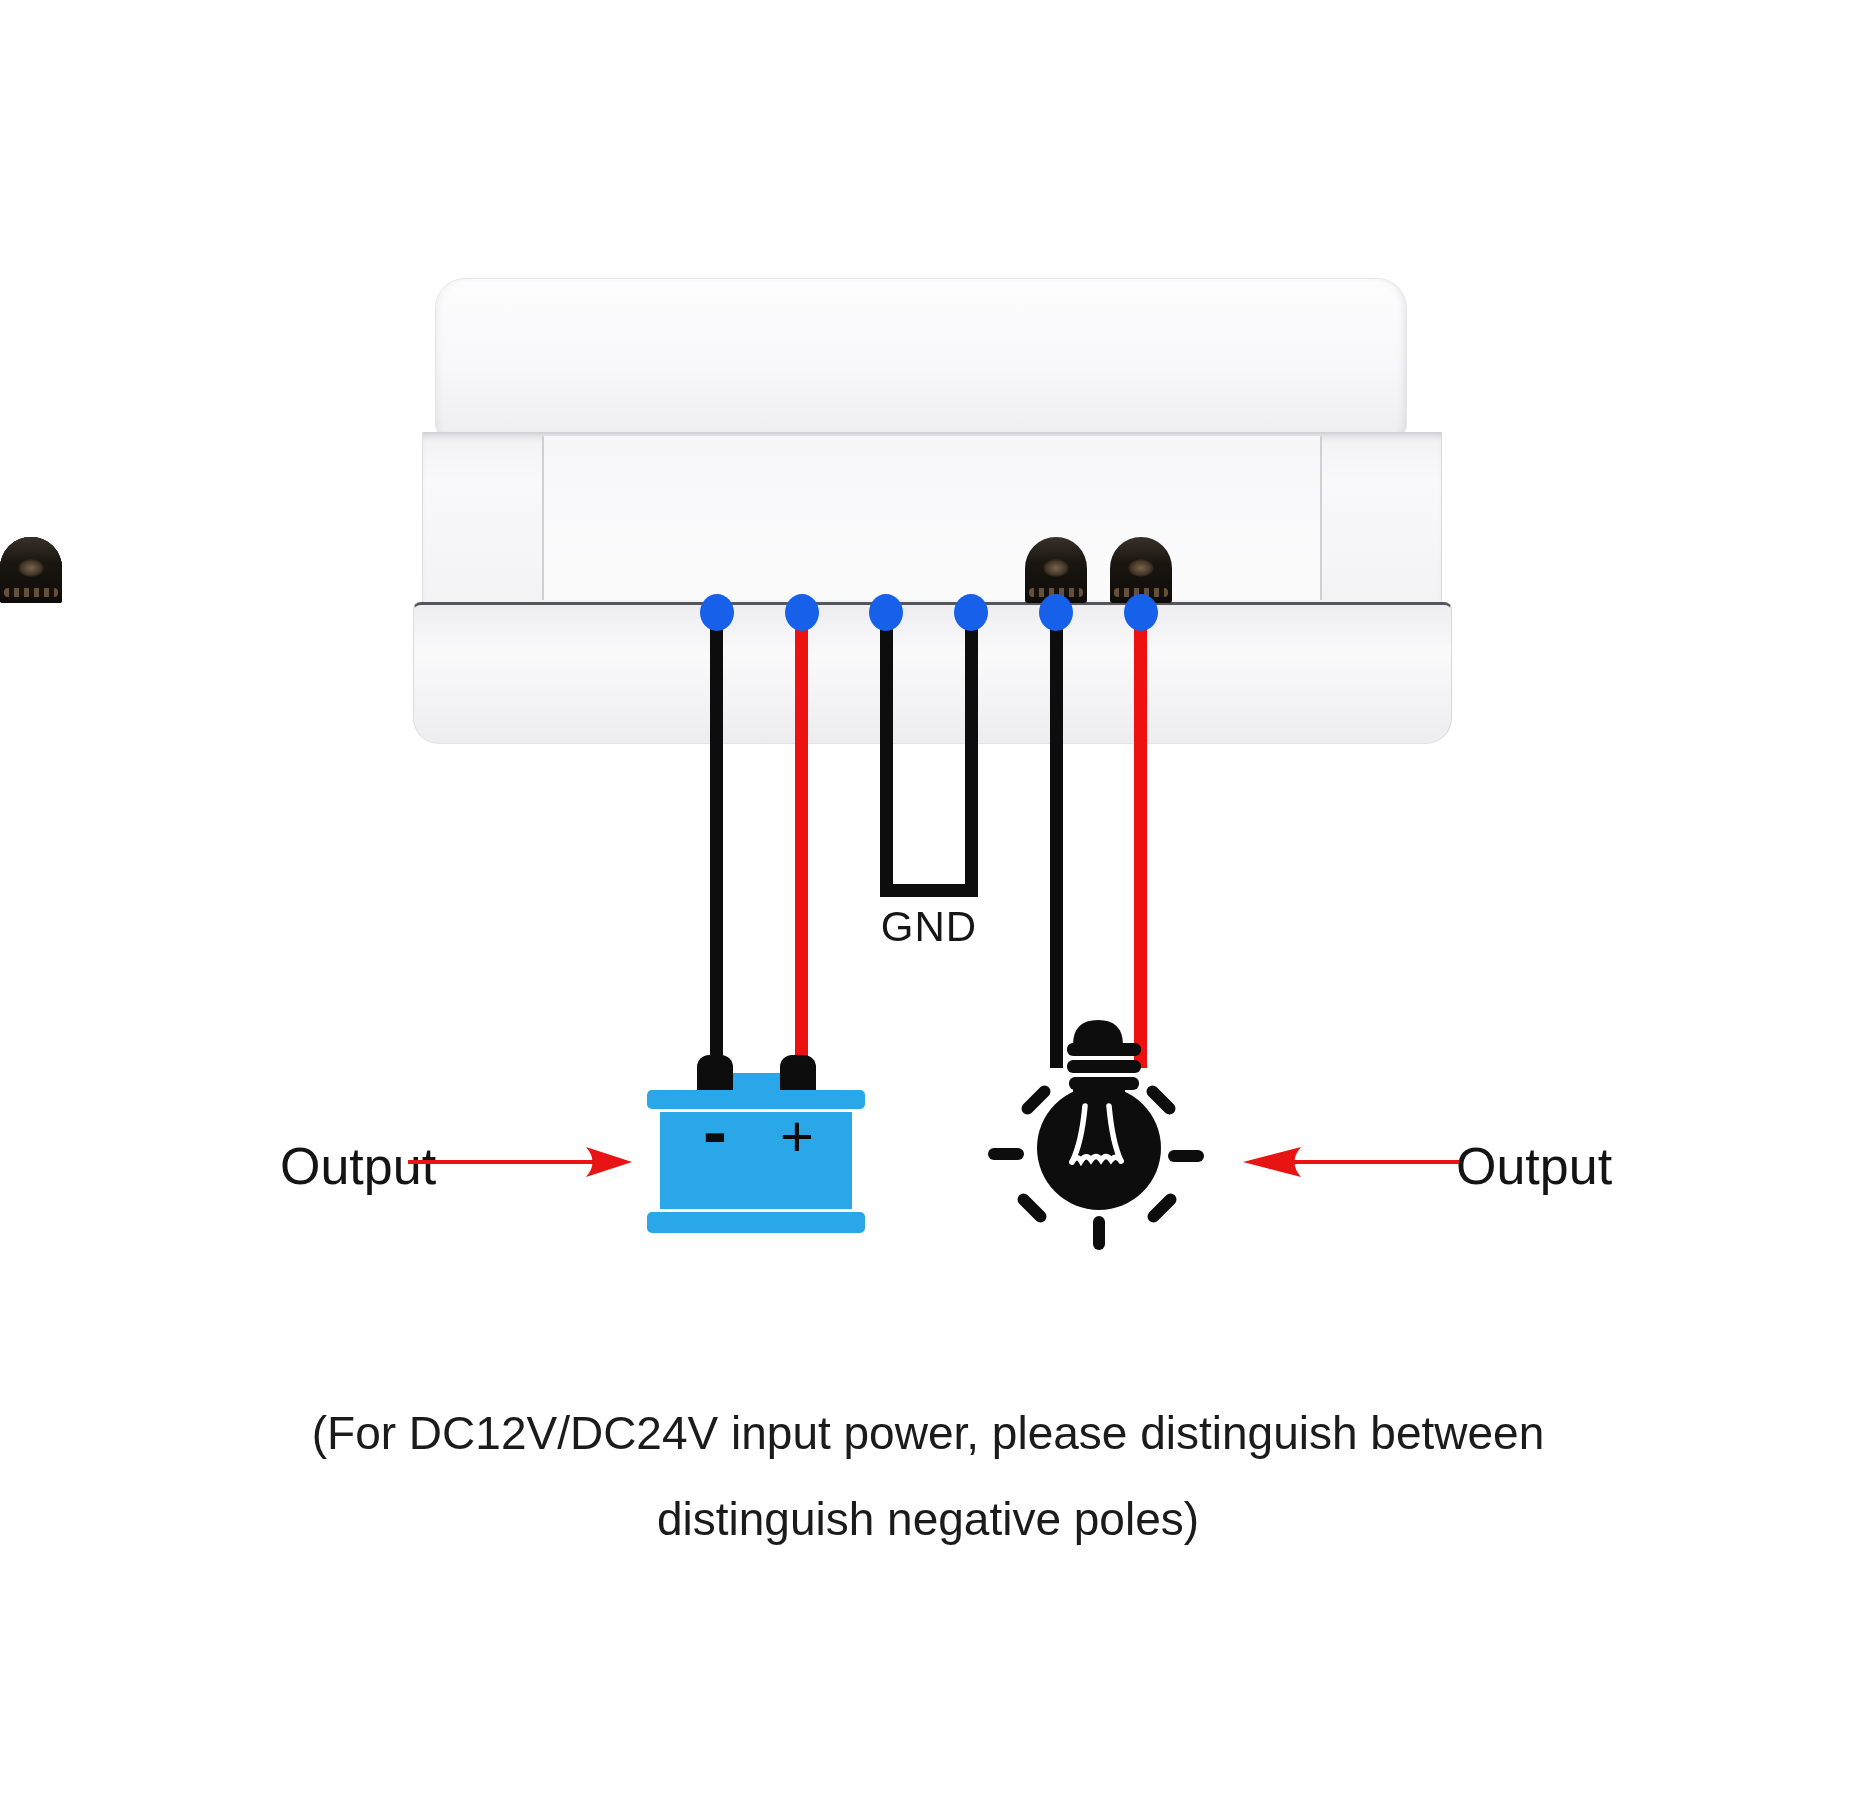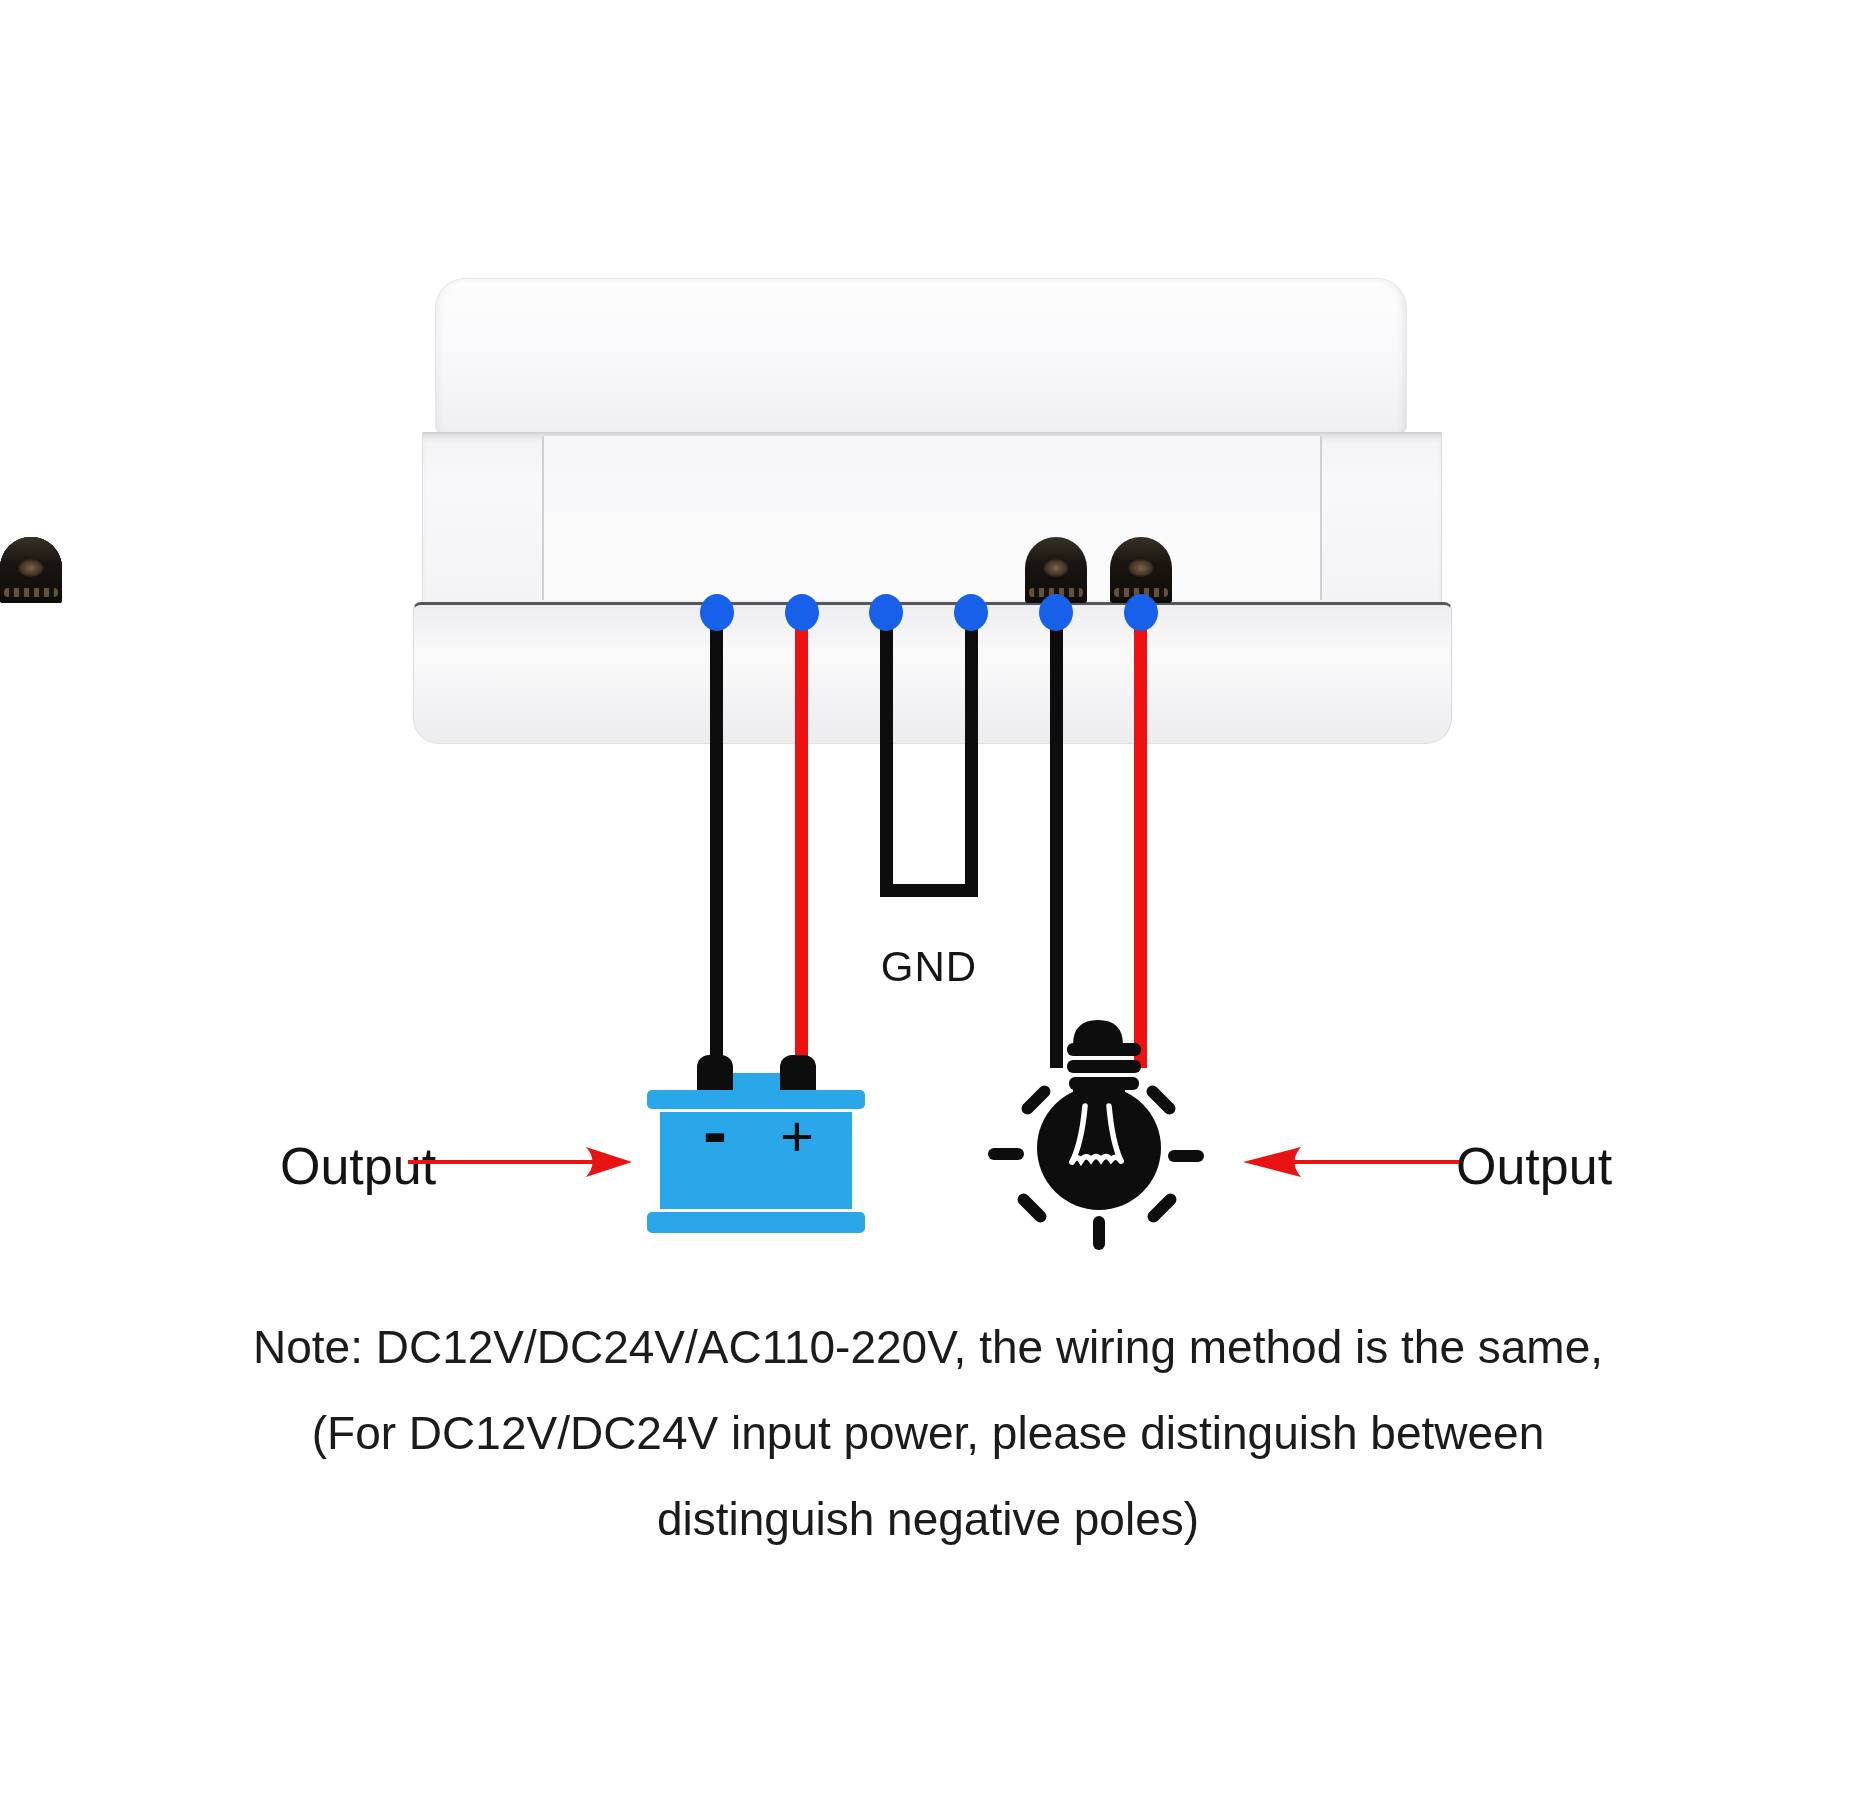--- a/index.html
+++ b/index.html
@@ -71,21 +71,21 @@
   .wire-red{background:var(--wire_red,#ee1111);}
   .w1{left:710px;top:610px;height:448px;}
   .w2{left:795px;top:610px;height:448px;}
   .w3{left:880px;top:610px;height:287px;}
   .w4{left:965px;top:610px;height:287px;}
   .w5{left:1050px;top:610px;height:458px;}
   .w6{left:1134px;top:610px;height:458px;}
   .gnd-bar{position:absolute;left:880px;top:884px;width:98px;height:13px;}
   .gnd-label{
     position:absolute;left:854px;top:903px;width:150px;text-align:center;
-    font-size:42px;color:#161616;letter-spacing:1px;margin-top:40px;
+    font-size:42px;color:#161616;letter-spacing:1px;
   }
   
   .bat-hump{position:absolute;left:718px;top:1073px;width:80px;height:22px;background:var(--battery_blue,#29a7e9);}
   .bat-post{position:absolute;top:1055px;width:36px;height:44px;background:var(--wire_black,#0d0d0d);border-radius:12px 12px 5px 5px;}
   .bat-post.left{left:697px;}
   .bat-post.right{left:780px;}
   .bat-top{position:absolute;left:647px;top:1090px;width:218px;height:19px;border-radius:5px;background:var(--battery_blue,#29a7e9);}
   .bat-body{position:absolute;left:660px;top:1112px;width:192px;height:97px;background:var(--battery_blue,#29a7e9);}
   .bat-minus{position:absolute;left:690px;top:1096px;width:50px;height:70px;font-size:72px;font-weight:700;color:#0c0c0c;text-align:center;line-height:70px;}
   .bat-plus{position:absolute;left:772px;top:1106px;width:50px;height:60px;font-size:58px;font-weight:400;color:#0c0c0c;text-align:center;line-height:60px;}
@@ -184,17 +184,16 @@
       <rect x="108" y="204" width="12" height="34" rx="6"></rect>
     </g>
 
     <g fill="none" stroke="#ffffff" stroke-width="5.5" stroke-linecap="round">
       <path d="M100 94 C98 116 95 134 87 150"></path>
       <path d="M124 94 C126 116 129 134 136 149"></path>
       <path d="M87 150 Q92 142 96 149 Q101 141 106 148 Q111 141 116 148 Q121 141 126 148 Q131 142 136 149"></path>
     </g>
   </svg>
 
-  <div class="note-line note-1">Note: DC12V/DC24V/AC110-220V, the wiring method is the same,</div>
   <div class="note-line note-2">(For DC12V/DC24V input power, please distinguish between</div>
   <div class="note-line note-3">distinguish negative poles)</div>
 
 </div>
 
 </body></html>

